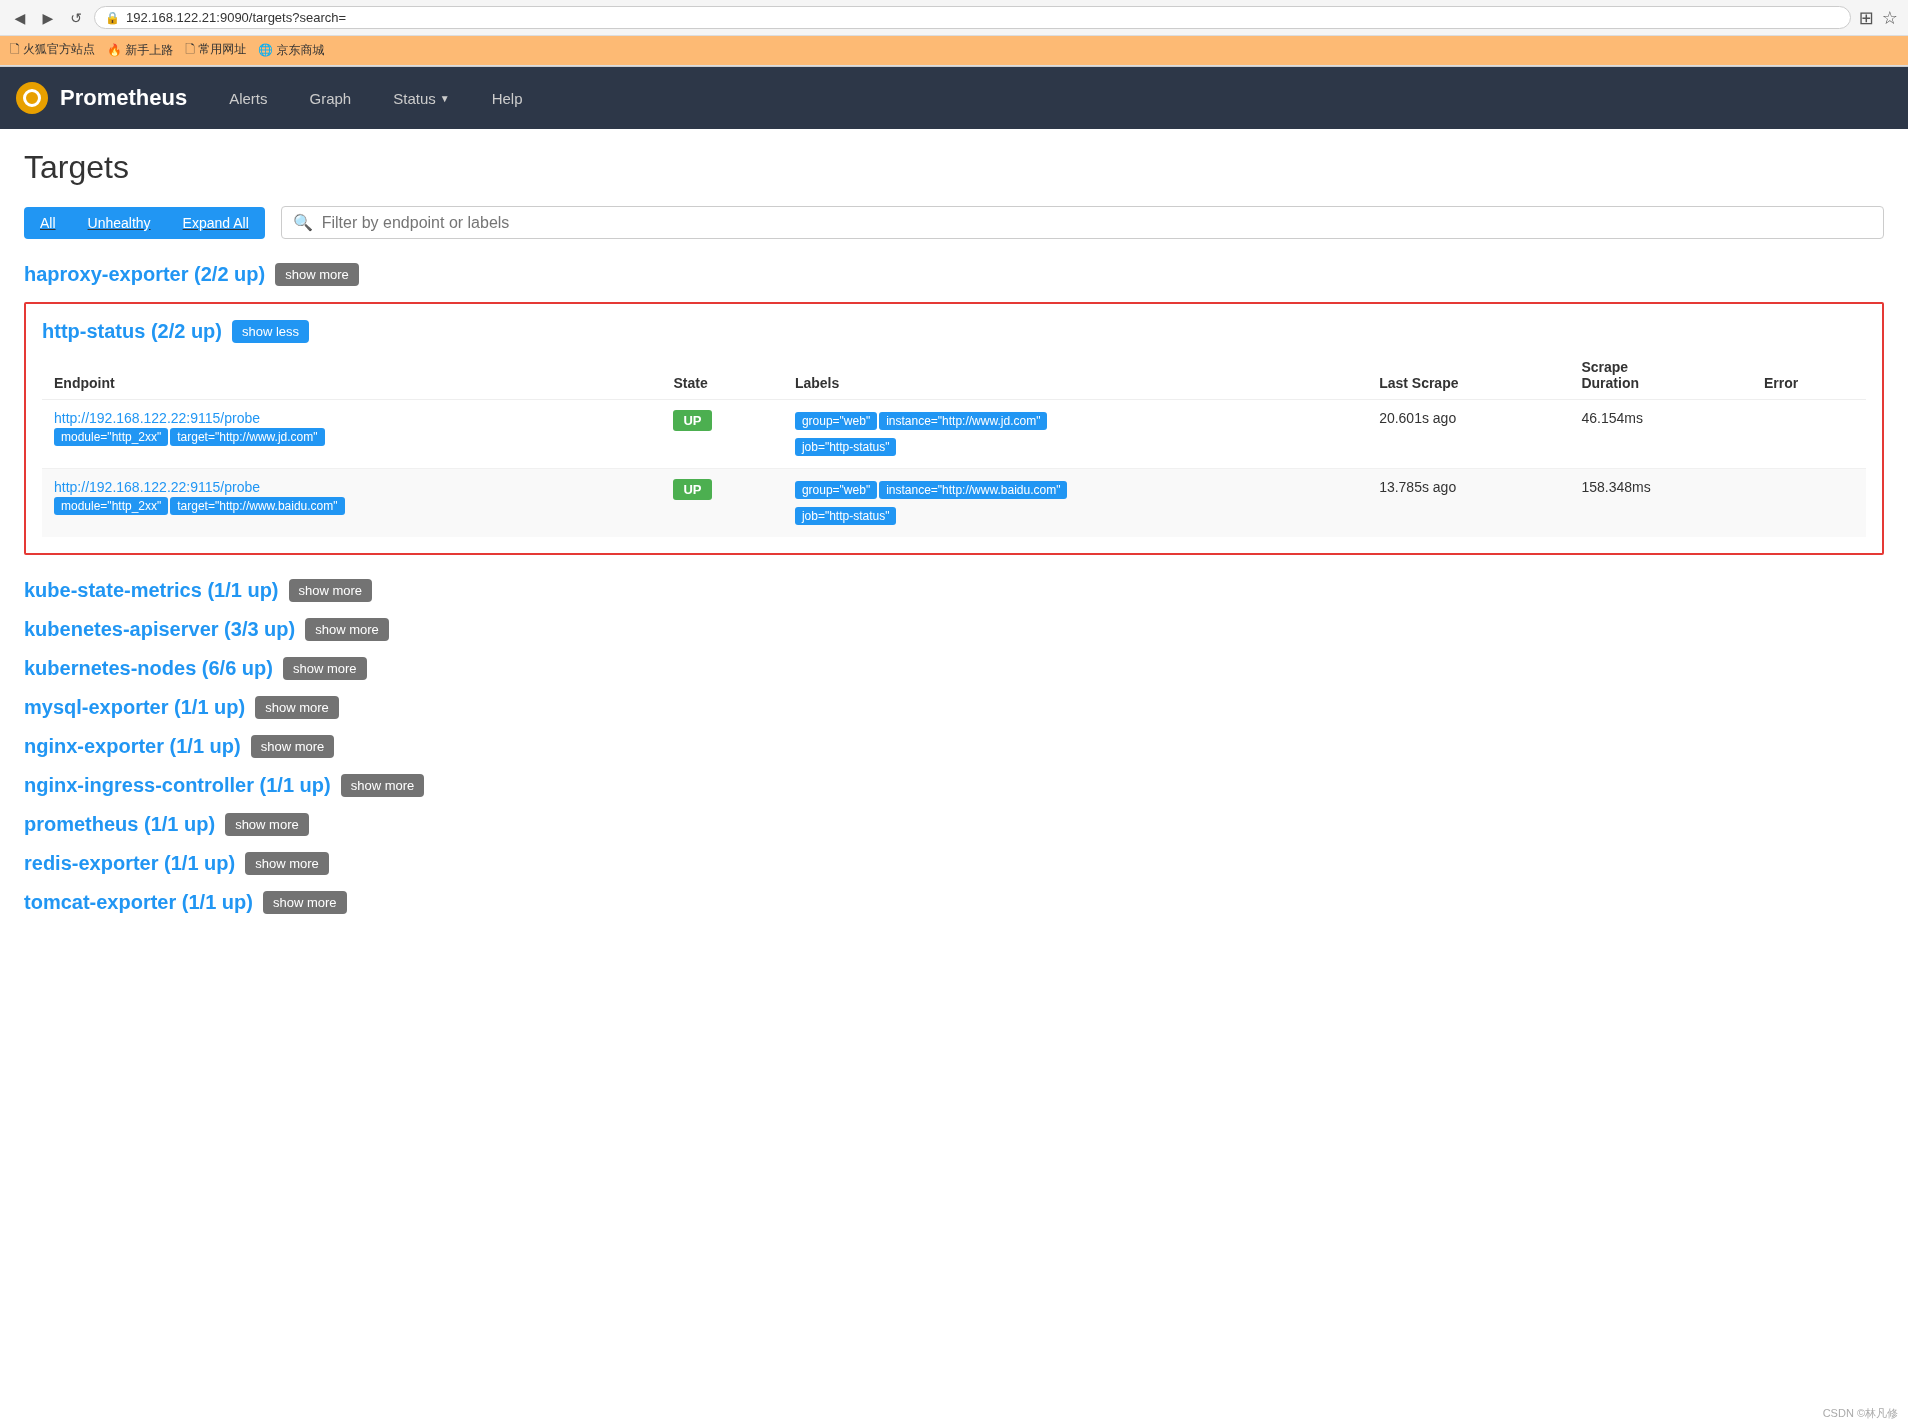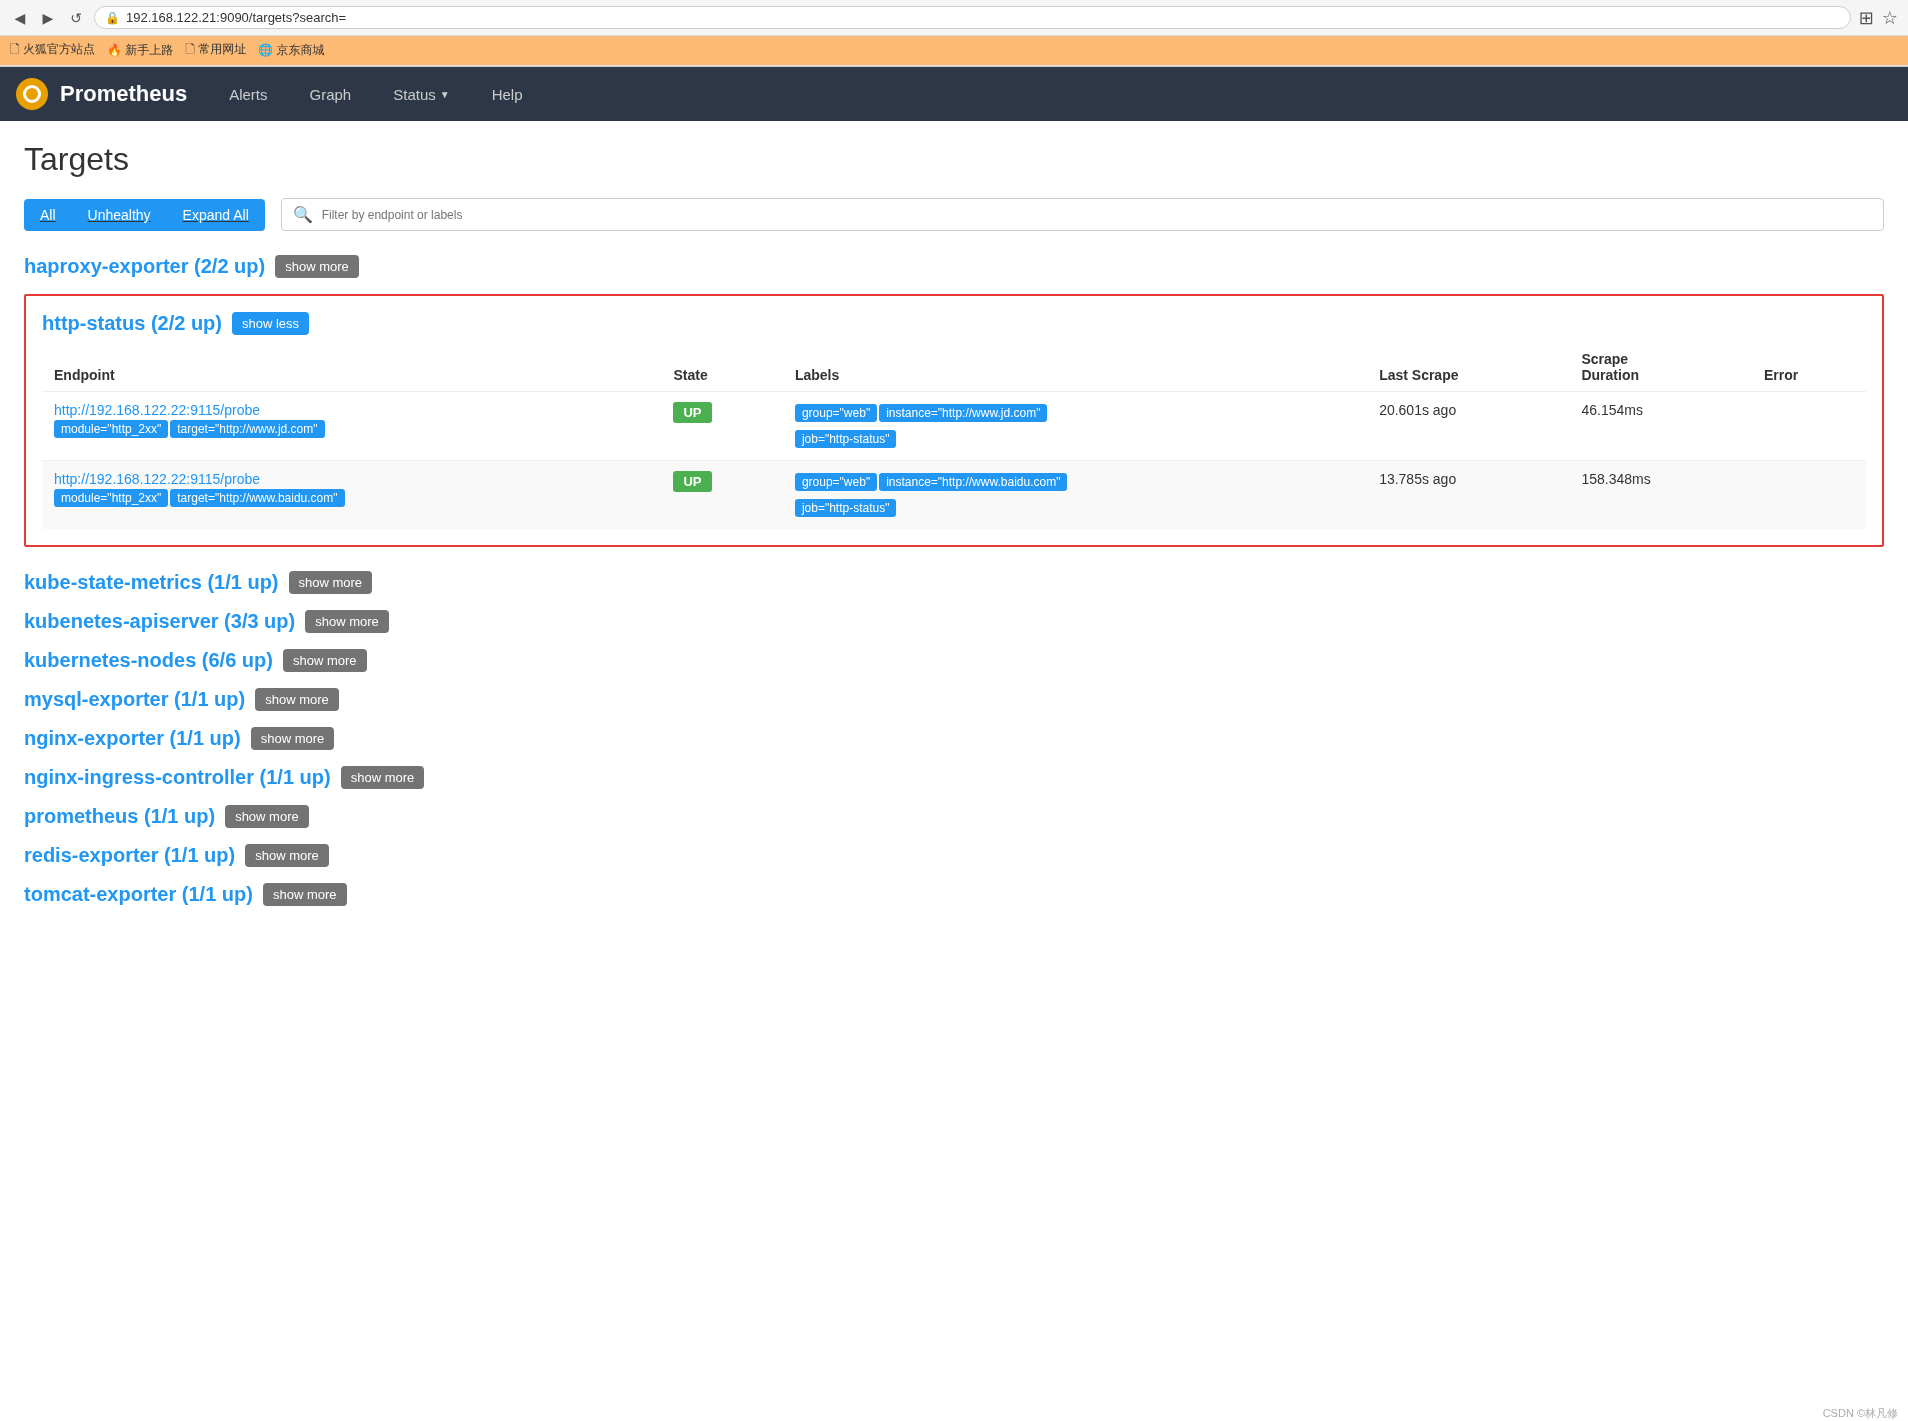--- a/index.html
+++ b/index.html
@@ -9,42 +9,42 @@
     .browser-chrome { background: #f0f0f0; border-bottom: 1px solid #ccc; }
     .browser-toolbar { display: flex; align-items: center; padding: 6px 10px; gap: 8px; background: #f5f5f5; border-bottom: 1px solid #ddd; }
     .browser-btn { width: 20px; height: 20px; display: flex; align-items: center; justify-content: center; background: none; border: none; cursor: pointer; color: #555; font-size: 14px; }
     .browser-address-bar { flex: 1; display: flex; align-items: center; background: #fff; border: 1px solid #ccc; border-radius: 20px; padding: 3px 10px; gap: 6px; }
     .address-text { font-size: 13px; color: #333; }
     .browser-icons { display: flex; gap: 8px; align-items: center; }
     .browser-bookmarks { display: flex; gap: 12px; padding: 4px 10px; font-size: 12px; color: #333; background: #fdba74; border-bottom: 1px solid #ddd; }
     .bookmark-item { display: flex; align-items: center; gap: 3px; cursor: pointer; }
 
     
-    .navbar { background: #2d3748; display: flex; align-items: center; padding: 0 16px; height: 54px; }
+    .navbar { background: #2d3748; display: flex; align-items: center; padding: 0 16px; height: 62px; }
     .nav-logo { width: 32px; height: 32px; background: #e8a000; border-radius: 50%; display: flex; align-items: center; justify-content: center; margin-right: 12px; }
     .nav-logo-inner { width: 18px; height: 18px; border: 3px solid #fff; border-radius: 50%; }
     .nav-brand { color: #fff; font-size: 22px; font-weight: bold; margin-right: 30px; }
     .nav-links { display: flex; gap: 18px; }
     .nav-link { color: #ccc; padding: 6px 12px; font-size: 15px; cursor: pointer; text-decoration: none; }
     .nav-link-dropdown { display: flex; align-items: center; gap: 4px; }
 
     
     .main { padding: 20px 24px; }
     .page-title { font-size: 32px; font-weight: 300; color: #333; margin-bottom: 20px; }
 
     
     .filter-bar { display: flex; align-items: center; gap: 16px; margin-bottom: 24px; }
     .filter-buttons { display: flex; text-decoration: underline; }
     .filter-btn { padding: 8px 16px; font-size: 14px; border: none; cursor: pointer; }
     .filter-btn-all { background: #2196F3; color: #fff; border-radius: 4px 0 0 4px; }
     .filter-btn-unhealthy { background: #2196F3; color: #fff; }
     .filter-btn-expand { background: #2196F3; color: #fff; border-radius: 0 4px 4px 0; }
     .search-box { flex: 1; display: flex; align-items: center; border: 1px solid #ccc; border-radius: 4px; padding: 6px 12px; gap: 8px; background: #fff; }
     .search-icon-svg { color: #888; font-size: 16px; }
-    .search-input { border: none; outline: none; width: 100%; font-size: 12px; color: #701a75; }
+    .search-input { border: none; outline: none; width: 100%; font-size: 16px; color: #701a75; }
 
     
     .target-group { margin-bottom: 16px; }
     .target-group-header { display: flex; align-items: center; gap: 10px; margin-bottom: 8px; }
     .target-group-title { font-size: 20px; font-weight: bold; color: #2196F3; text-decoration: none; cursor: pointer; }
     .show-more-btn { background: #737373; color: #fff; border: none; border-radius: 4px; padding: 4px 10px; font-size: 13px; cursor: pointer; }
     .show-less-btn { background: #2196F3; color: #fff; border: none; border-radius: 4px; padding: 4px 10px; font-size: 13px; cursor: pointer; }
 
     
     .target-table-wrapper { border: 2px solid #e53935; border-radius: 2px; padding: 16px; margin-bottom: 24px; }

